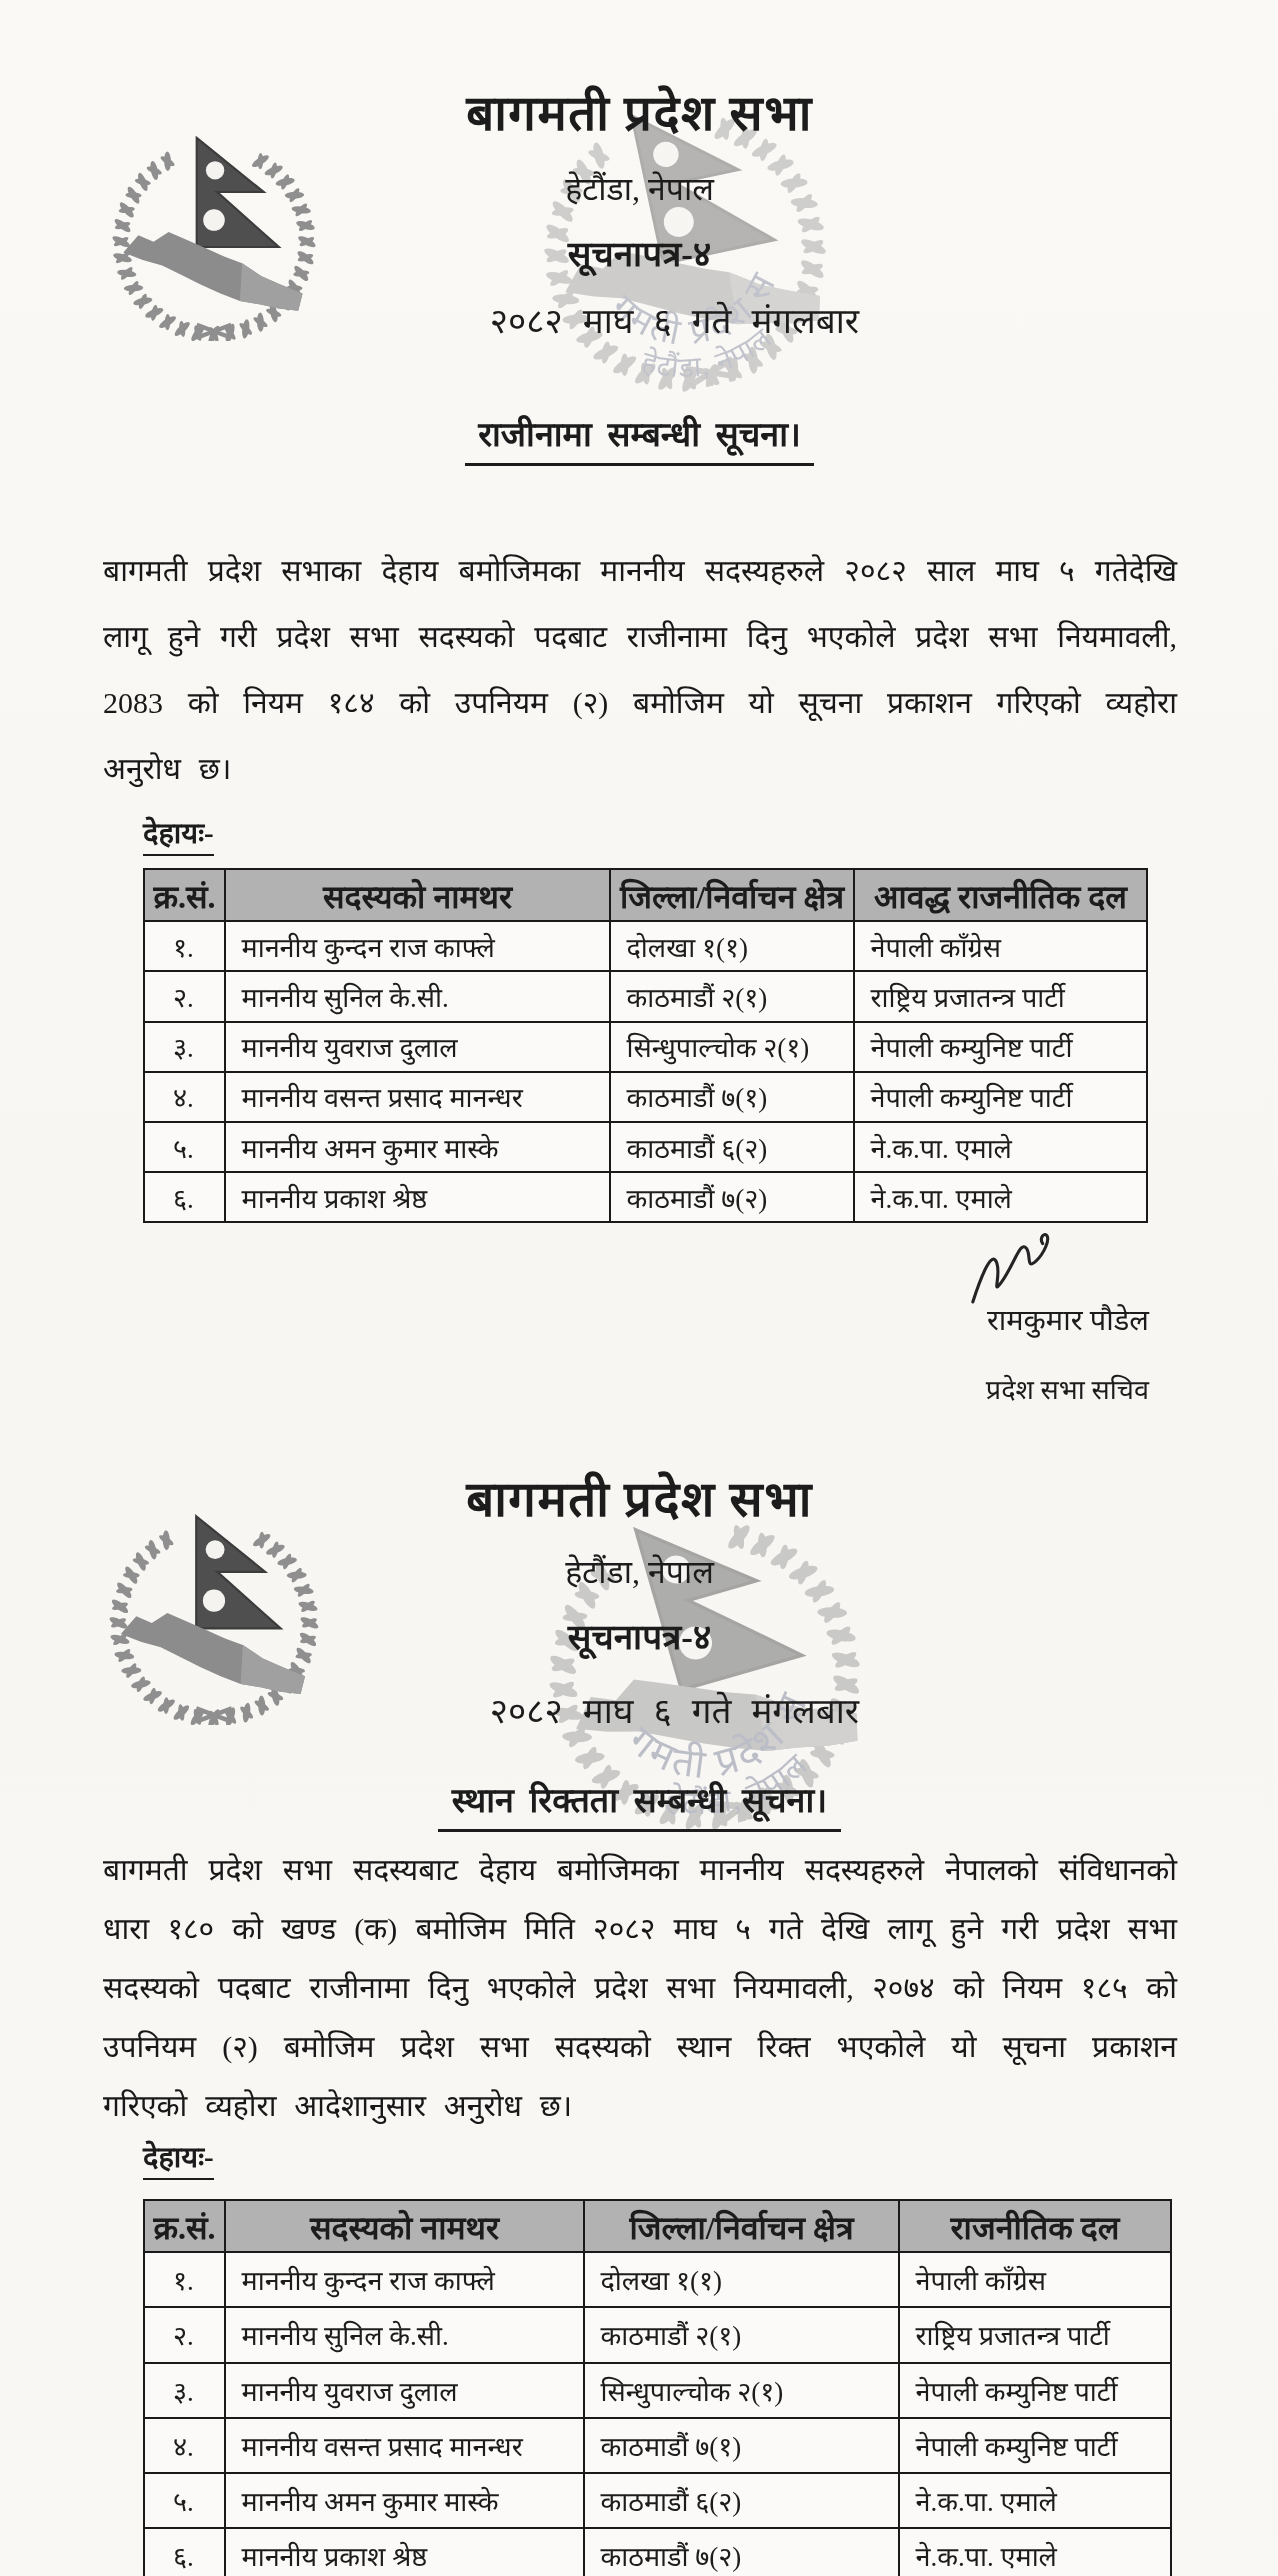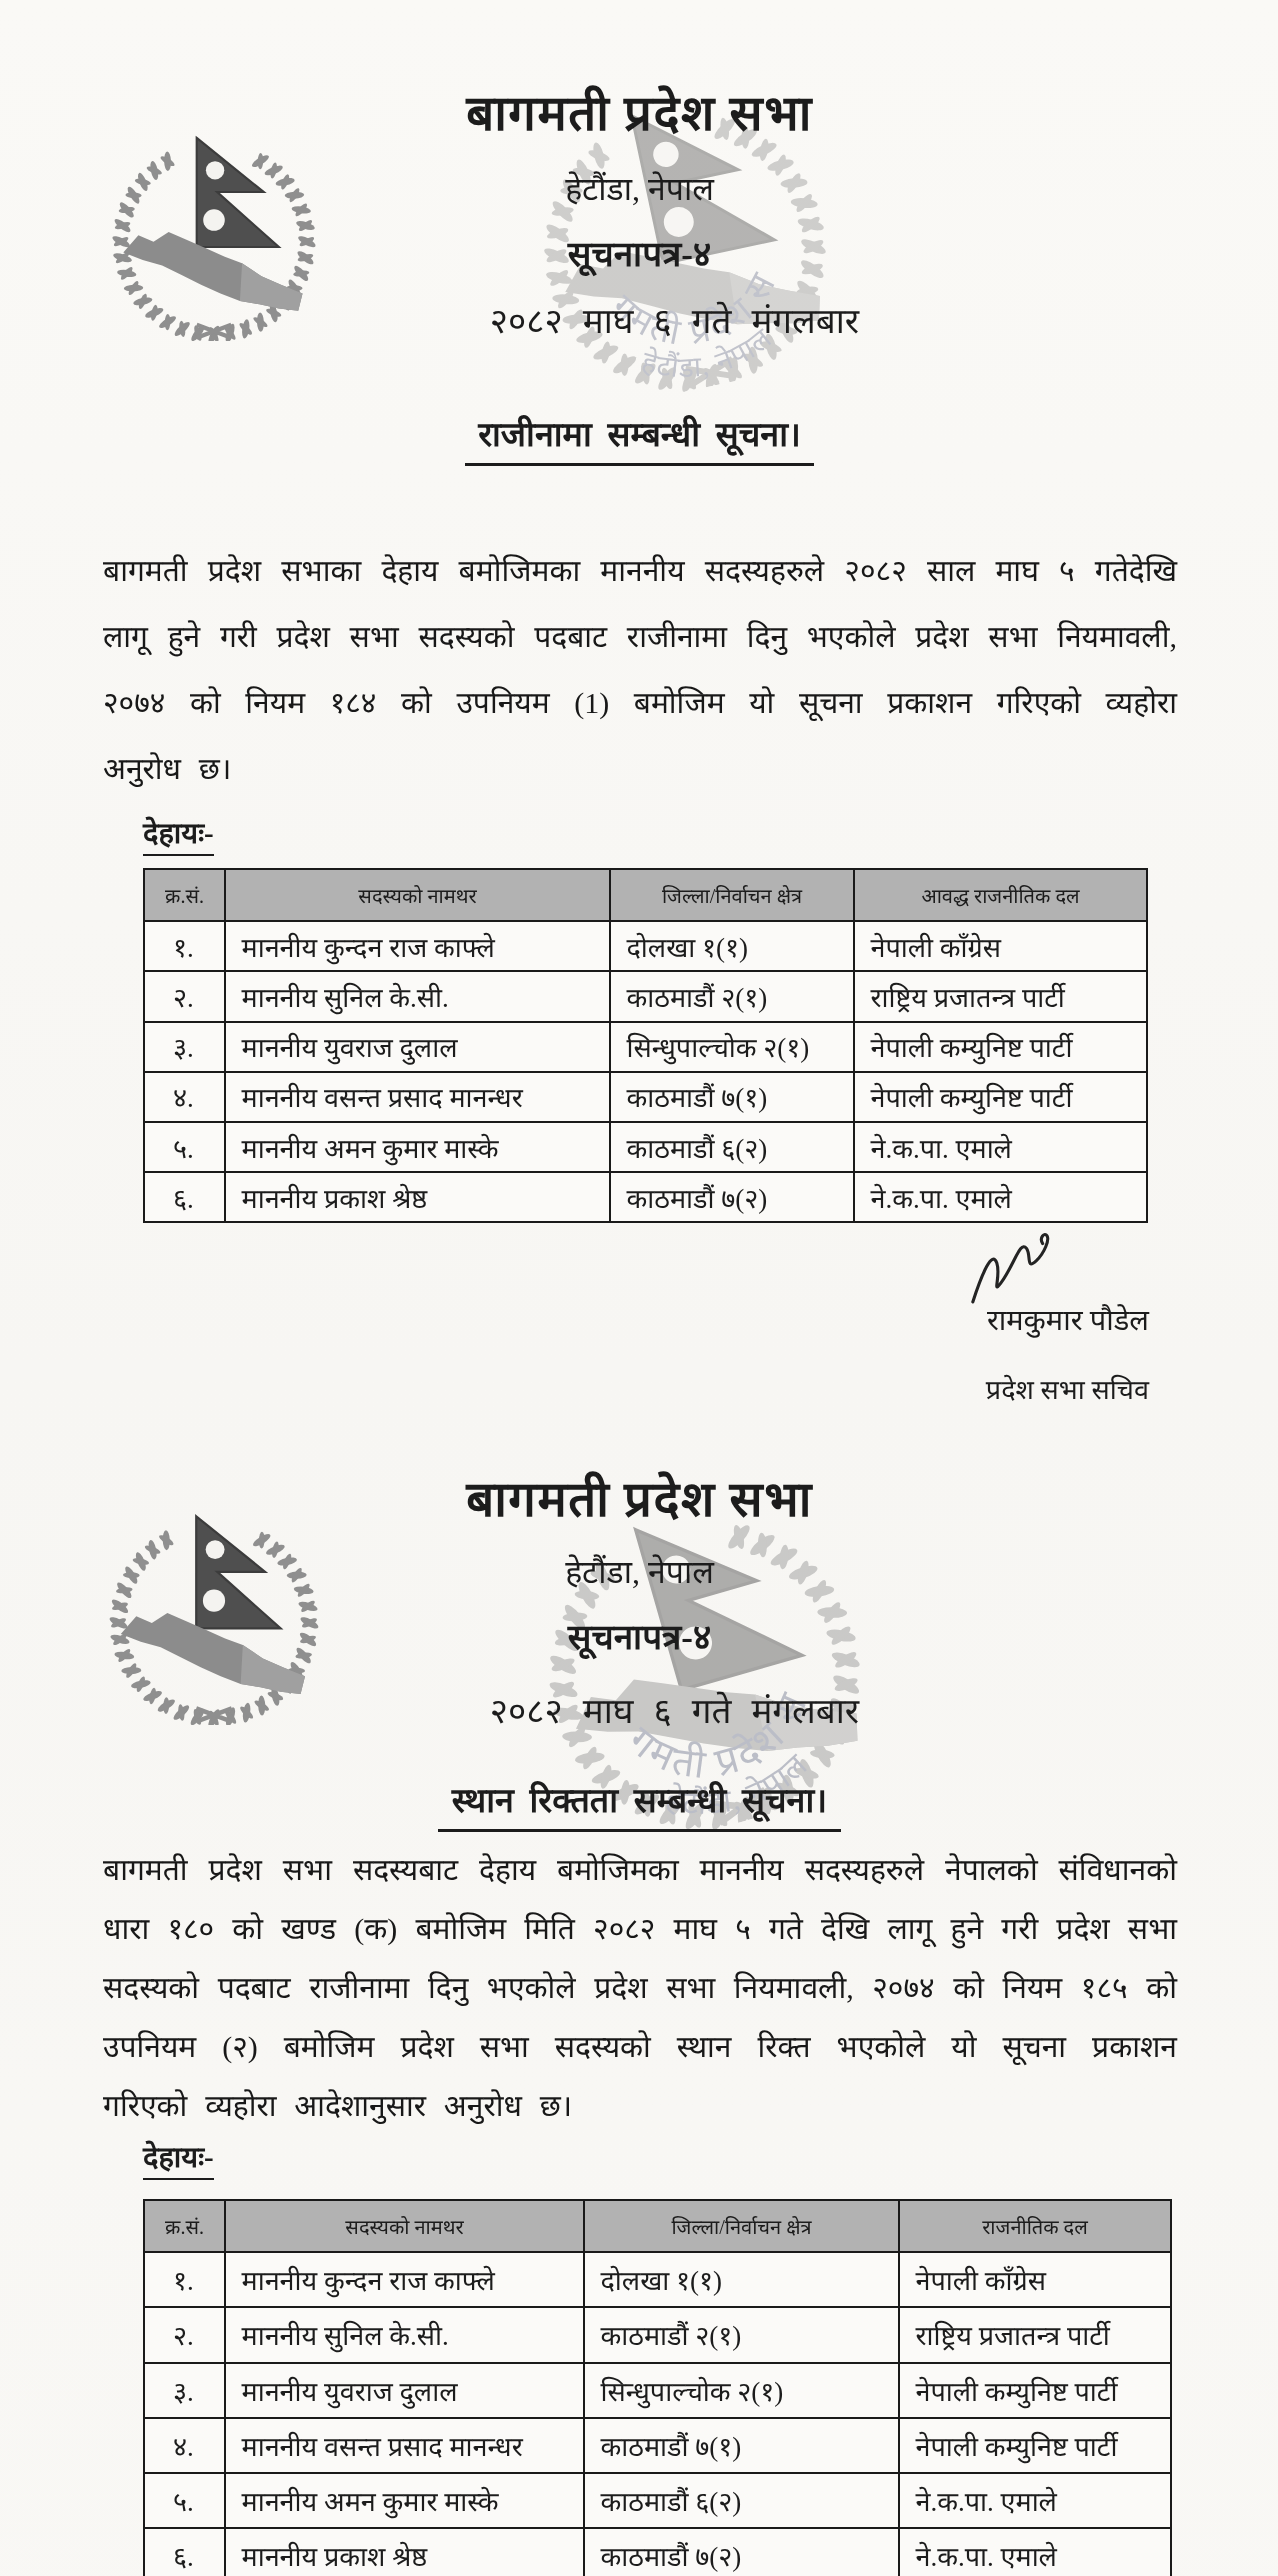--- a/index.html
+++ b/index.html
@@ -19,21 +19,21 @@
   .dateline{font-size:35px;word-spacing:11.3px;padding-left:35px;}
   .ntitle{display:inline-block;font-size:34px;font-weight:bold;
           padding:0 13.4px 7.2px 13.4px;border-bottom:3.1px solid #1c1c1c;word-spacing:7.2px;}
   .bodypar{position:absolute;left:103px;width:1074px;font-size:30px;
            line-height:66px;text-align:justify;word-spacing:10.3px;color:#181818;}
   .bodypar.tight{line-height:59px;font-family:Liberation Serif, serif;}
   .dehaya{position:absolute;left:143px;font-size:29px;font-weight:600;}
   .dehaya span{display:inline-block;border-bottom:2.6px solid #1c1c1c;padding-bottom:3px;}
   table.ntable{position:absolute;left:143px;border-collapse:collapse;table-layout:fixed;
                background:#fbfaf8;}
-  .ntable th{background:#b2b2b2;border:2.1px solid #1a1a1a;font-size:20px;font-weight:normal;
+  .ntable th{background:#b2b2b2;border:2.1px solid #1a1a1a;font-size:32px;font-weight:bold;
              height:46px;padding:2.1px 5.2px;}
   .ntable td{border:2.1px solid #1a1a1a;font-size:27px;height:42px;padding:3.1px 5.2px 3.1px 15.5px;
              vertical-align:middle;}
   #table-2.ntable td{height:47px;}
   .ntable td.num{text-align:center;padding-left:3.1px;}
   .sig{position:absolute;width:289px;text-align:right;}
   .sig .scribble{display:block;margin:0 auto -9.3px 77px;transform:rotate(-6deg);}
   .sig .name{font-size:29px;margin-top:0;}
   .sig .role{font-size:27px;margin-top:32px;}
   .logo{position:absolute;}
@@ -143,21 +143,21 @@
     </svg>
 
     <div class="line org" style="top:78px">बागमती प्रदेश सभा</div>
     <div class="line addr" style="top:166px">हेटौंडा, नेपाल</div>
     <div class="line letno" style="top:229px">सूचनापत्र-४</div>
     <div class="line dateline" style="top:296px">२०८२ माघ ६ गते मंगलबार</div>
     <div class="line" style="top:410px">
       <span class="ntitle">राजीनामा सम्बन्धी सूचना।</span>
     </div>
 
-    <div class="bodypar" style="top:538px">बागमती प्रदेश सभाका देहाय बमोजिमका माननीय सदस्यहरुले २०८२ साल माघ ५ गतेदेखि लागू हुने गरी प्रदेश सभा सदस्यको पदबाट राजीनामा दिनु भएकोले प्रदेश सभा नियमावली, २०७४ को नियम १८४ को उपनियम (1) बमोजिम यो सूचना प्रकाशन गरिएको व्यहोरा अनुरोध छ।</div>
+    <div class="bodypar" style="top:538px">बागमती प्रदेश सभाका देहाय बमोजिमका माननीय सदस्यहरुले २०८२ साल माघ ५ गतेदेखि लागू हुने गरी प्रदेश सभा सदस्यको पदबाट राजीनामा दिनु भएकोले प्रदेश सभा नियमावली, 2083 को नियम १८४ को उपनियम (२) बमोजिम यो सूचना प्रकाशन गरिएको व्यहोरा अनुरोध छ।</div>
 
     <div class="dehaya" style="top:812px">
       <span>देहायः-</span>
     </div>
 
     <table id="table-1" class="ntable" style="top:868px;width:1004px">
       <colgroup>
           <col style="width:81px">
           <col style="width:385px">
           <col style="width:244px">

